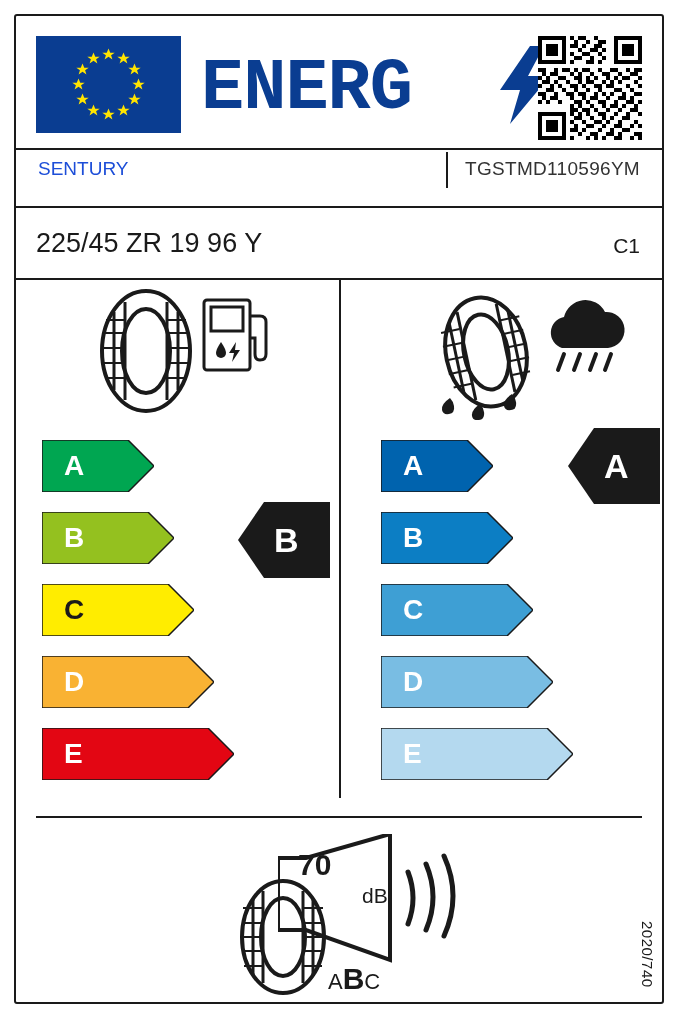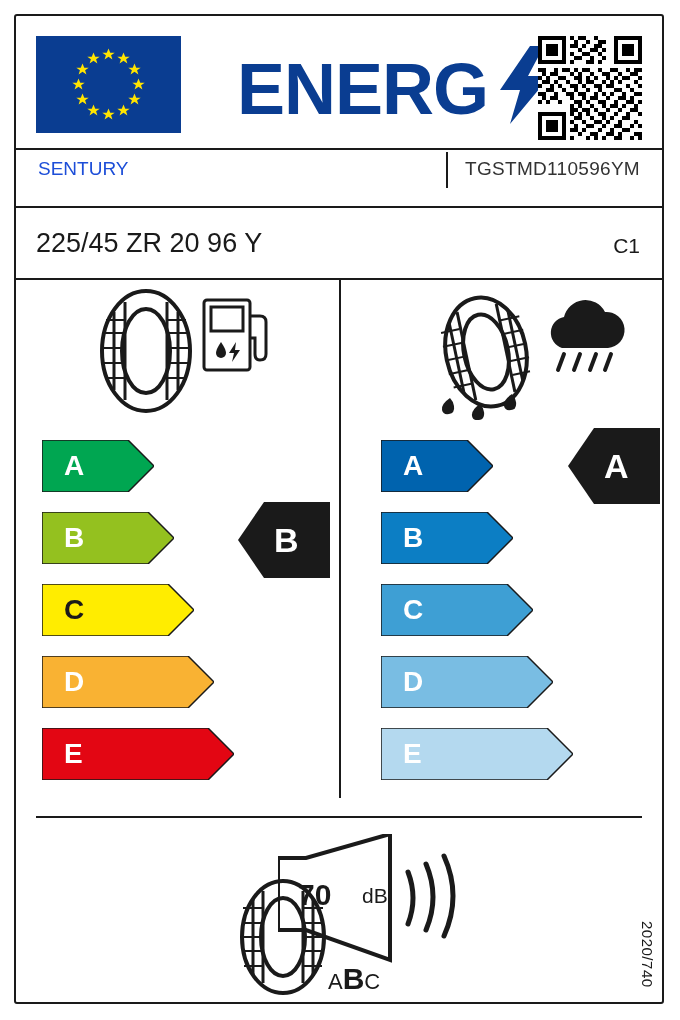--- a/index.html
+++ b/index.html
@@ -24,22 +24,21 @@
     position:absolute;left:0;top:0;width:646px;height:132px;
   }
   .eu-flag{
     position:absolute;left:20px;top:20px;width:145px;height:97px;
     background:#0a3d91;
   }
   .energ{
     position:absolute;left:185px;top:32px;
     font-size:72px;font-weight:bold;color:#0a3d91;
     letter-spacing:-1px;
-    font-family:Liberation Sans, sans-serif;
-    margin-left:36px;
+    font-family:Liberation Mono, monospace;
   }
   .bolt{
     position:absolute;left:480px;top:30px;width:60px;height:78px;
   }
   .qr{
     position:absolute;right:20px;top:20px;width:104px;height:104px;
   }
 
   .hrule{position:absolute;background:#1a1a1a;}
 
@@ -90,21 +89,21 @@
   .marker .ml{
     position:absolute;left:36px;top:50%;transform:translateY(-50%);
     font-size:34px;font-weight:bold;color:#fff;
   }
 
   
   .noise-sep{
     position:absolute;left:20px;top:800px;width:606px;height:2px;background:#1a1a1a;
   }
   .db{
-    position:absolute;left:282px;top:862px;
+    position:absolute;left:282px;top:832px;
     font-size:30px;font-weight:bold;color:#1a1a1a;
   }
   .dbu{
     position:absolute;left:346px;top:868px;
     font-size:21px;color:#1a1a1a;
   }
   .abc{
     position:absolute;left:312px;top:946px;
     font-size:22px;color:#1a1a1a;
   }
@@ -357,21 +356,21 @@
   </div>
 
   <div class="hrule" style="left:0;top:132px;width:646px;height:2px;"></div>
   <div class="hrule" style="left:0;top:190px;width:646px;height:2px;"></div>
   <div class="hrule" style="left:0;top:262px;width:646px;height:2px;"></div>
   <div class="vert-sep"></div>
 
   <div class="brand">SENTURY</div>
   <div class="code">TGSTMD110596YM</div>
 
-  <div class="size">225/45 ZR 20 96 Y</div>
+  <div class="size">225/45 ZR 19 96 Y</div>
   <div class="cls">C1</div>
 
   <div class="vsplit"></div>
 
   <div>
 
     <div style="position:absolute;left:82px;top:272px;">
       <svg width="96" height="126" viewBox="0 0 96 126">
         <ellipse cx="48" cy="63" rx="44" ry="60" fill="none" stroke="#1a1a1a" stroke-width="4"></ellipse>
         <ellipse cx="48" cy="63" rx="24" ry="42" fill="none" stroke="#1a1a1a" stroke-width="4"></ellipse>

